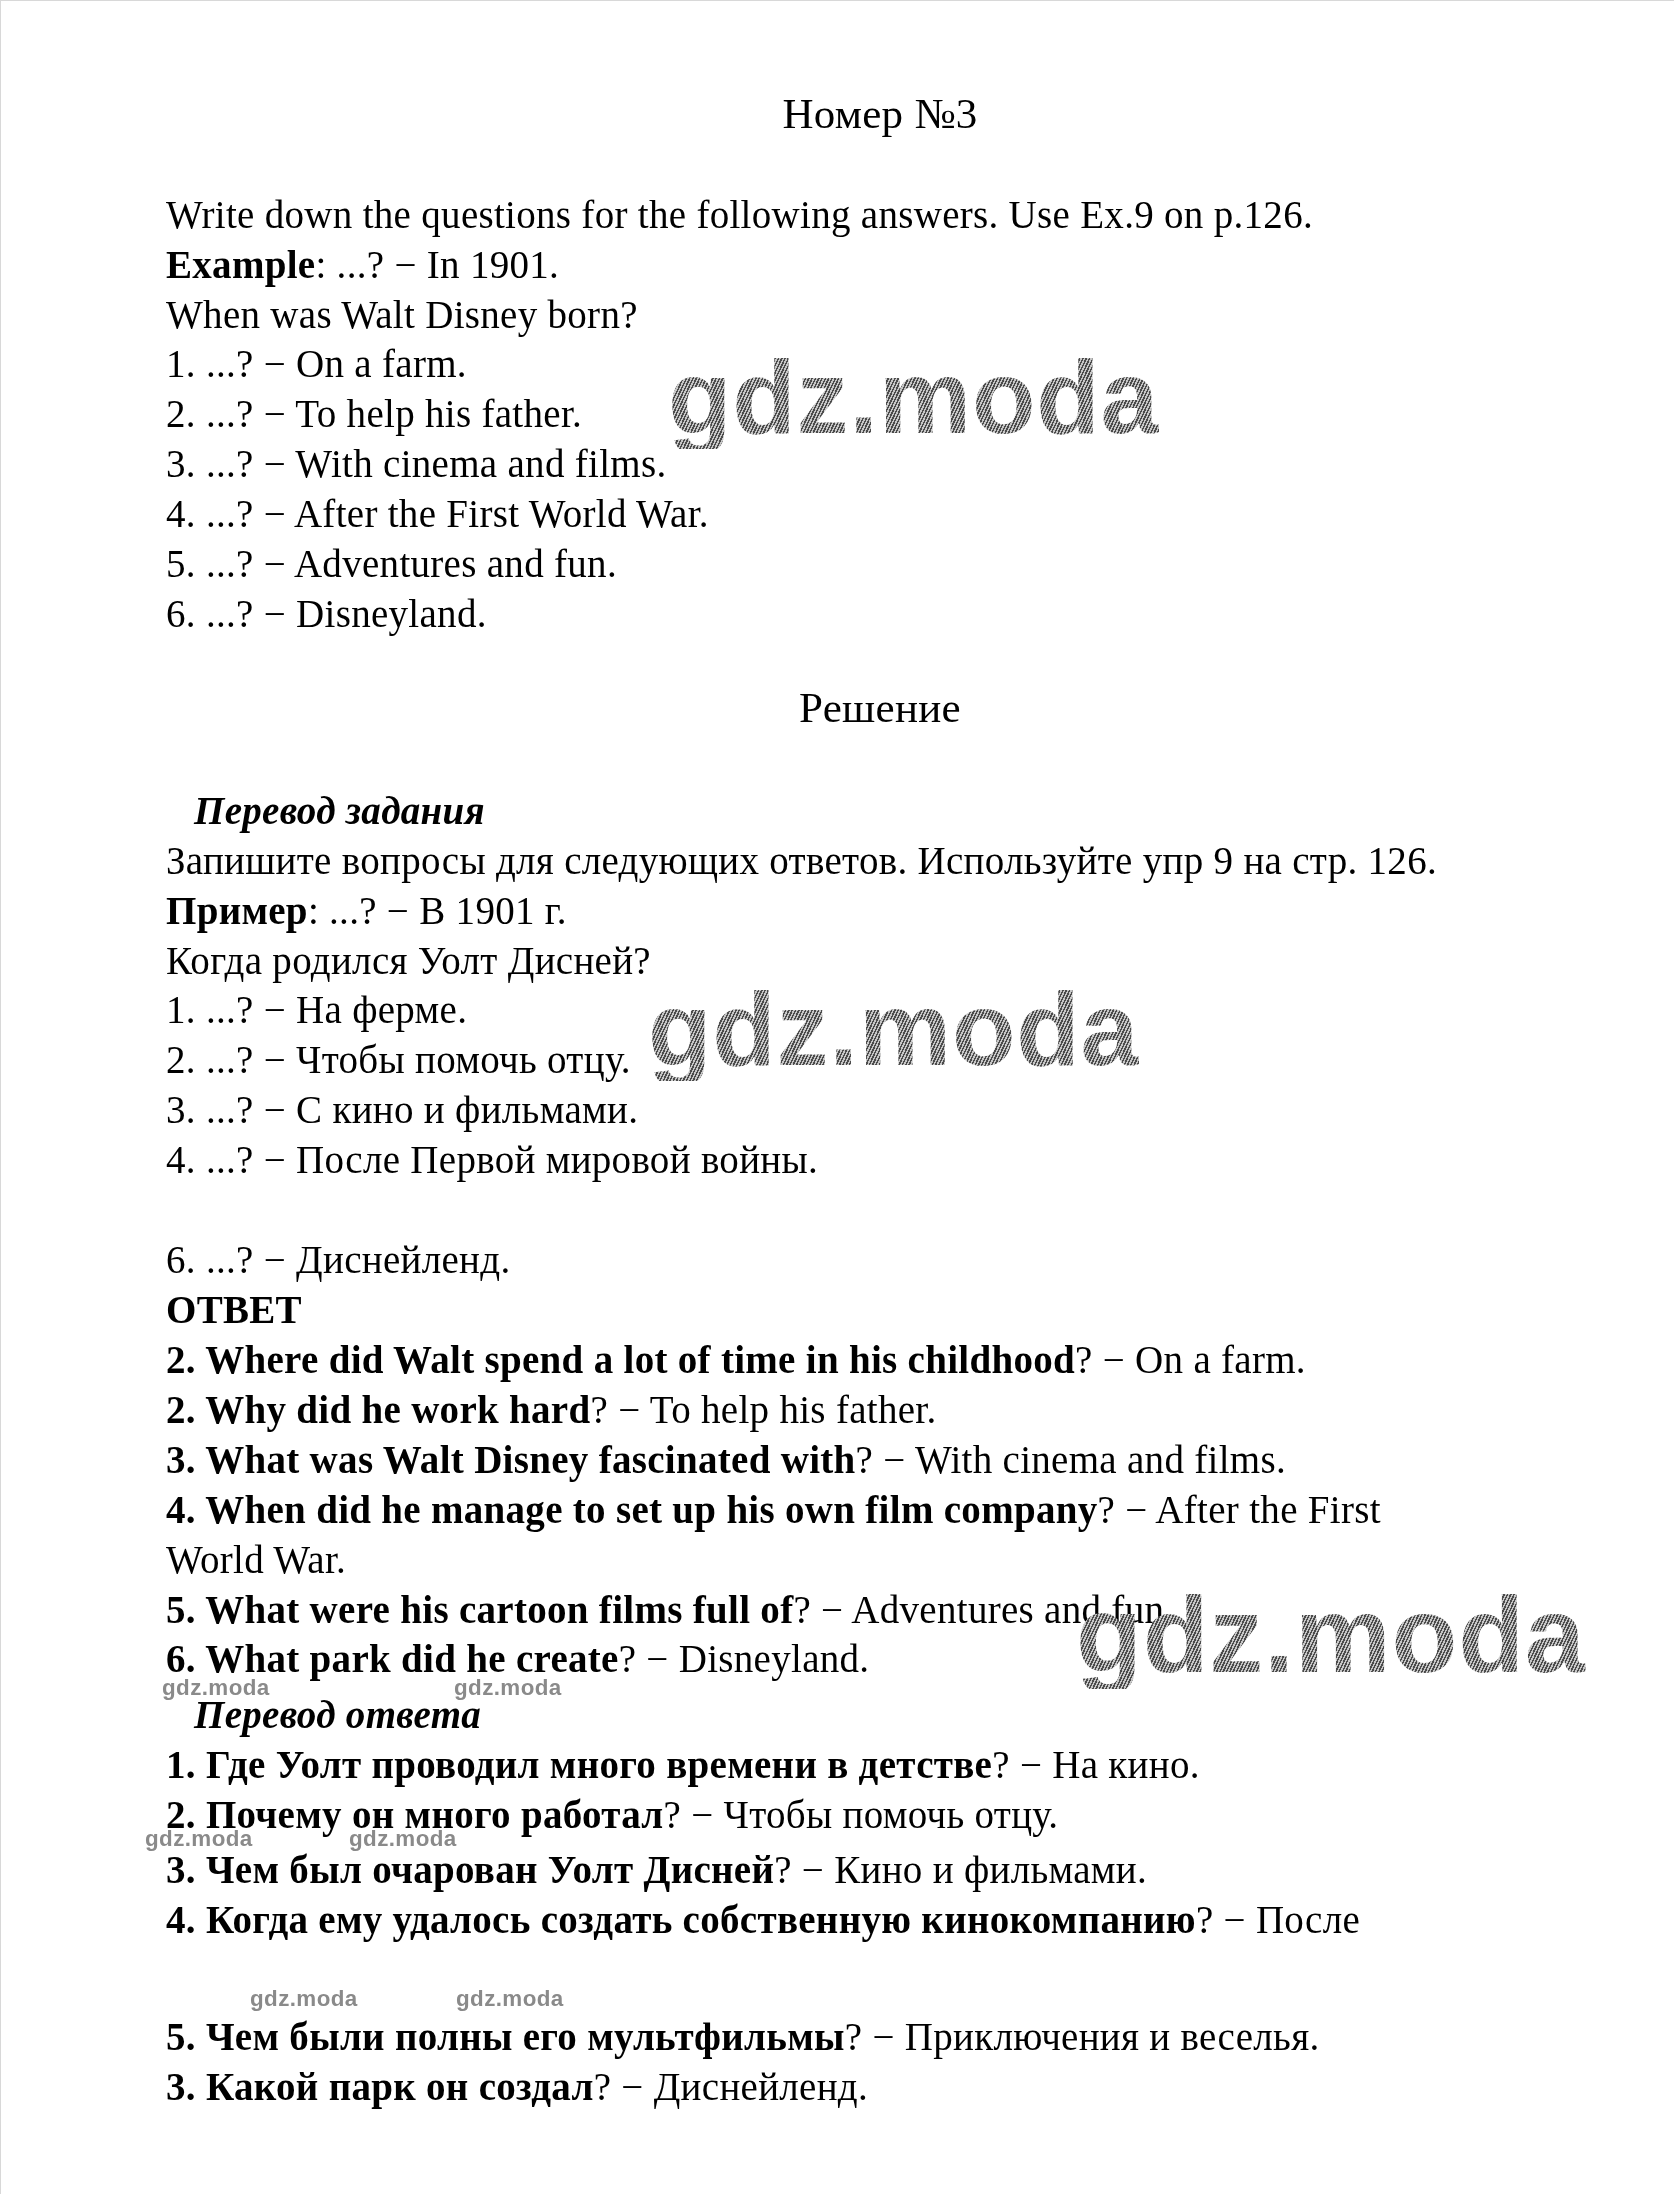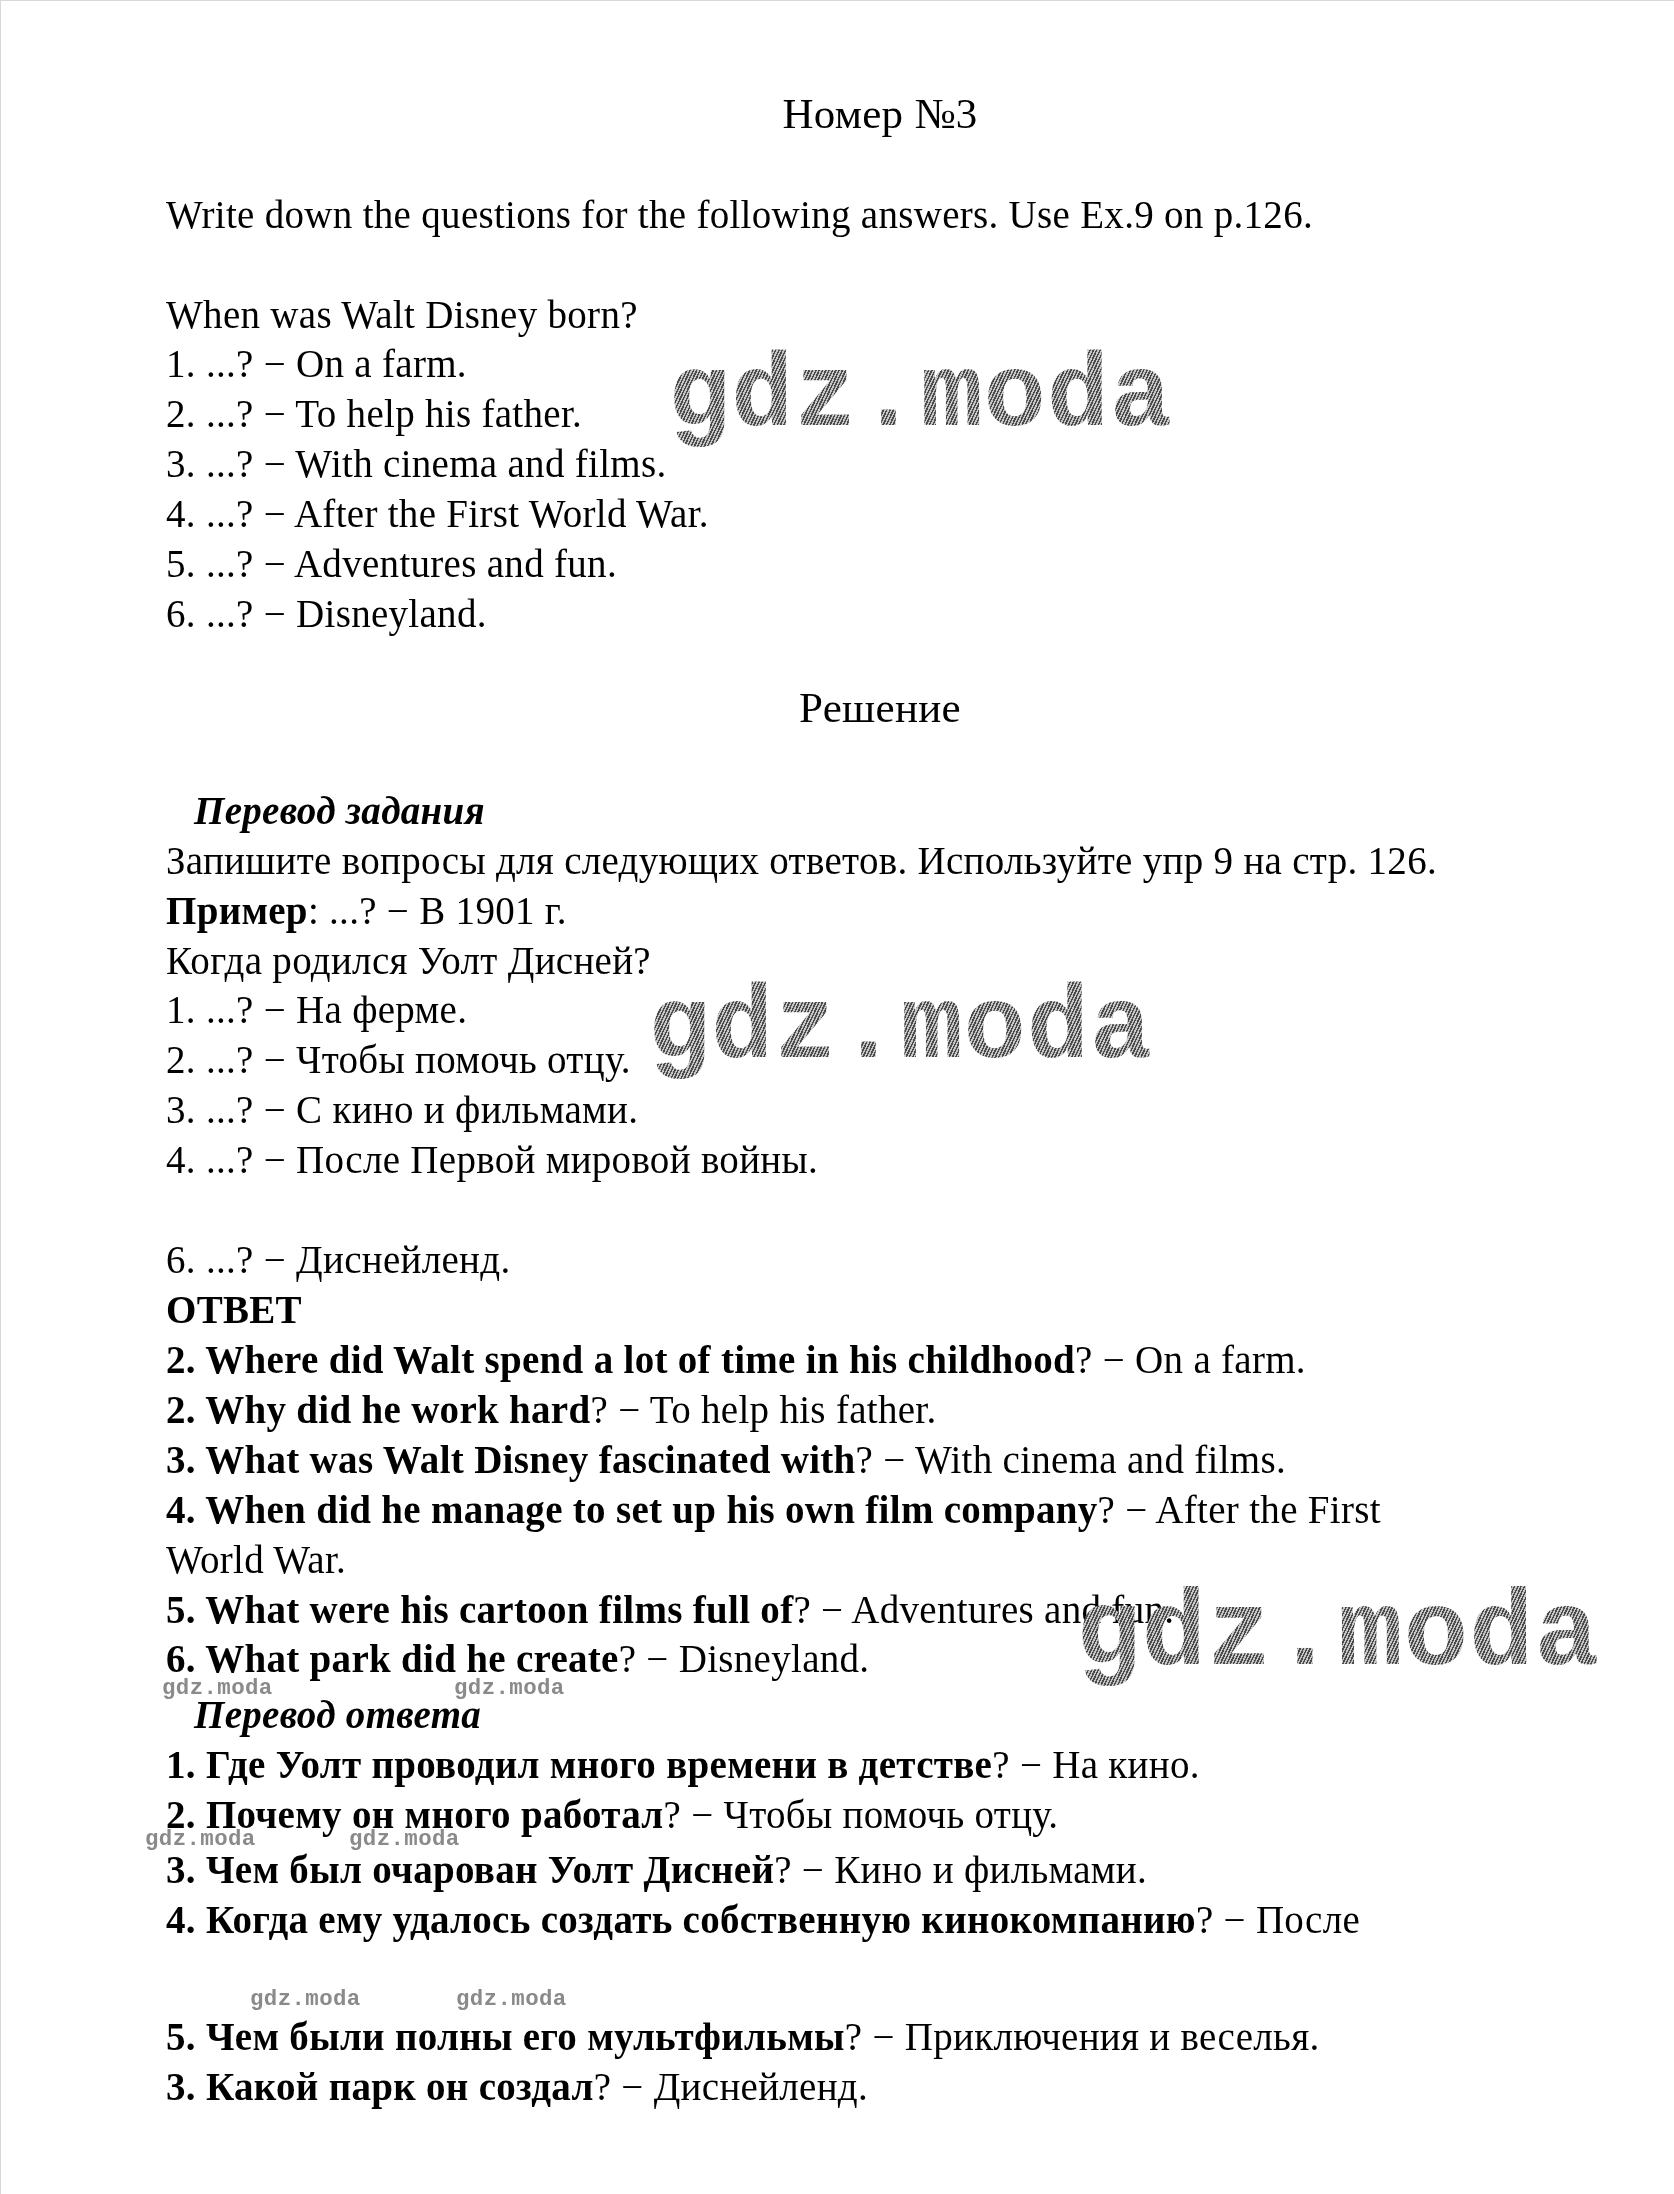--- a/index.html
+++ b/index.html
@@ -29,21 +29,21 @@
   .center {
     left: 0; width: 1674px; text-align: center;
     font-size: 43px;
   }
   .bi { font-weight: bold; font-style: italic; margin-left: 28px; }
   .b  { font-weight: bold; }
   b { font-weight: bold; }
   
   .wm {
     position: absolute;
-    font-family: Liberation Mono, monospace;
+    font-family: Liberation Sans, sans-serif;
     font-weight: 700;
     white-space: nowrap;
     color: #6e6e6e;
     line-height: 1;
     letter-spacing: 0.7px;
   }
   @supports (-webkit-background-clip: text) {
     .wm.big {
       background: repeating-linear-gradient(115deg, #4c4c4c 0px, #4c4c4c 1.5px, #c6c6c6 1.5px, #c6c6c6 3px);
       -webkit-background-clip: text;
@@ -56,20 +56,21 @@
   .wm.small { font-size: 22.4px; color: #8a8a8a; letter-spacing: 0.4px; }
 </style>
 </head>
 <body>
 
 <div class="page">
 
   <div class="ln center" style="top:88px">Номер №3</div>
 
   <div class="ln" style="top:191px">Write down the questions for the following answers. Use Ex.9 on p.126.</div>
+  <div class="ln" style="top:241px"><b>Example</b><span>: ...? − In 1901.</span></div>
   <div class="ln" style="top:291px">When was Walt Disney born?</div>
   <div class="ln" style="top:340px">1. ...? − On a farm.</div>
   <div class="ln" style="top:390px">2. ...? − To help his father.</div>
   <div class="ln" style="top:440px">3. ...? − With cinema and films.</div>
   <div class="ln" style="top:490px">4. ...? − After the First World War.</div>
   <div class="ln" style="top:540px">5. ...? − Adventures and fun.</div>
   <div class="ln" style="top:590px">6. ...? − Disneyland.</div>
 
   <div class="ln center" style="top:682px">Решение</div>
 

